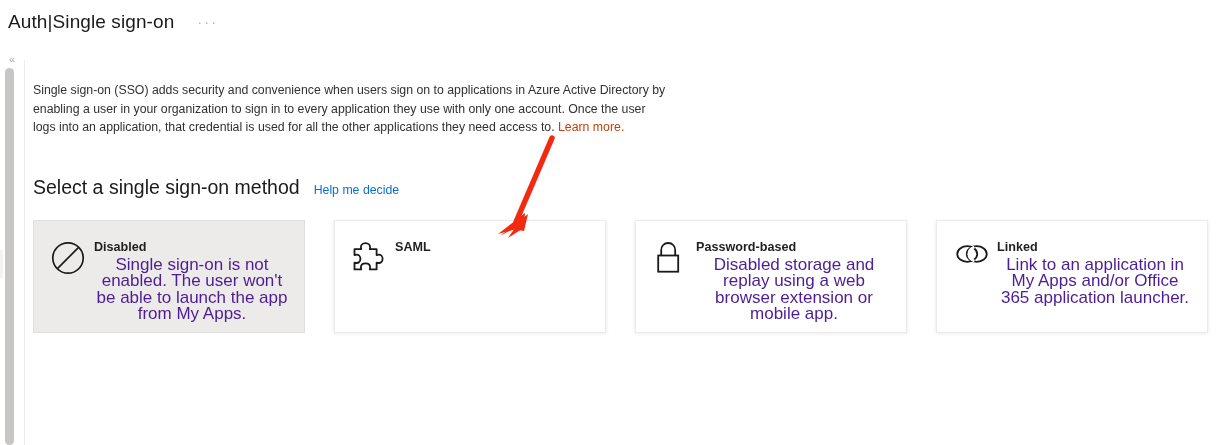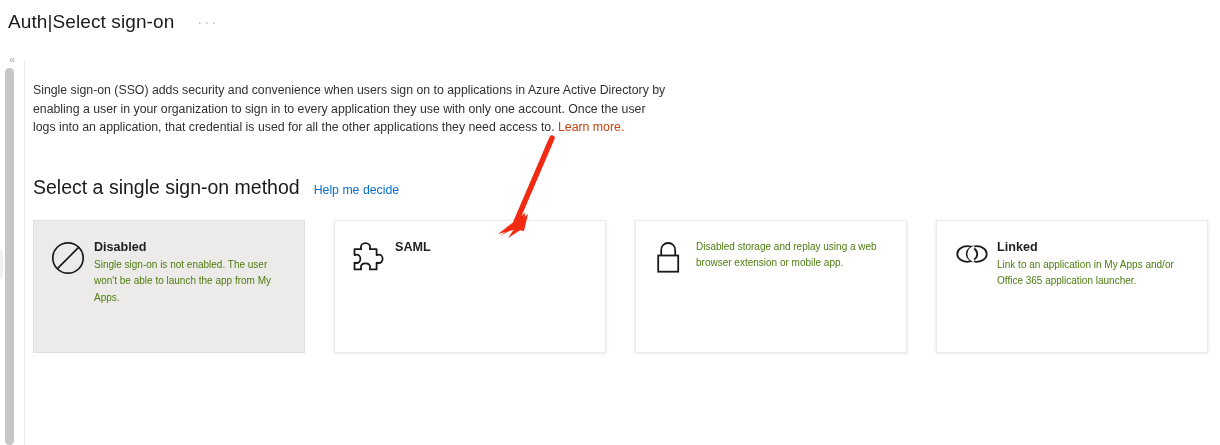--- a/index.html
+++ b/index.html
@@ -144,21 +144,21 @@
   }
 
   
   .cards {
     display: flex;
     margin-top: 21px;
     gap: 29px;
   }
   .card {
     width: 272px;
-    height: 133px;
+    height: 113px;
     box-sizing: border-box;
     background: #ffffff;
     border: 1px solid #edebe9;
     box-shadow: 0 1.2px 3.6px rgba(0,0,0,0.10), 0 0.3px 0.9px rgba(0,0,0,0.08);
     padding: 17px 14px 0 16px;
     display: flex;
     cursor: pointer;
   }
   .card.selected {
     background: #edebe9;
@@ -177,41 +177,42 @@
     padding-top: 1px;
   }
   .card-title {
     font-size: 12.6px;
     font-weight: 700;
     color: #201f1e;
     line-height: 17px;
     margin-bottom: 1px;
   }
   .card-desc {
-    font-size: 10px;
+    font-size: 17px;
     line-height: 16.5px;
-    color: #4d7c0f;
+    color: #4c1d95;
+    text-align: center;
   }
 
   
   .annotation-arrow {
     position: absolute;
     left: 480px;
     top: 130px;
     width: 110px;
     height: 125px;
     pointer-events: none;
   }
 </style>
 </head>
 <body>
 
 <div class="page-header">
   <div class="page-title">
-    <span class="bold">Auth</span><span class="sep">|</span><span class="light">Select sign-on</span>
+    <span class="bold">Auth</span><span class="sep">|</span><span class="light">Single sign-on</span>
   </div>
   <div class="header-ellipsis">···</div>
 </div>
 
 <div class="collapse-toggle">«</div>
 
 <div class="scroll-rail">
   <div class="scroll-thumb"></div>
 </div>
 
@@ -254,20 +255,21 @@
     </div>
 
     <div class="card">
       <div class="card-icon">
         <svg width="34" height="36" viewBox="0 0 34 36" aria-hidden="true">
           <path d="M9.2 15.5 L9.2 10.4 C9.2 6.0 12.1 3.0 16.2 3.0 C20.3 3.0 23.2 6.0 23.2 10.4 L23.2 15.5" fill="none" stroke="#1b1a19" stroke-width="1.8"></path>
           <rect x="6.2" y="15.5" width="20" height="16.2" fill="none" stroke="#1b1a19" stroke-width="1.8"></rect>
         </svg>
       </div>
       <div class="card-body">
+        <div class="card-title">Password-based</div>
         <div class="card-desc">Disabled storage and replay using a web browser extension or mobile app.</div>
       </div>
     </div>
 
     <div class="card">
       <div class="card-icon">
         <svg width="40" height="28" viewBox="0 0 40 28" aria-hidden="true">
           <ellipse cx="15" cy="14" rx="10.5" ry="8.2" fill="none" stroke="#1b1a19" stroke-width="1.9"></ellipse>
           <ellipse cx="25" cy="14" rx="10.5" ry="8.2" fill="none" stroke="#1b1a19" stroke-width="1.9"></ellipse>
           <path d="M22.5 6.6 A10.5 8.2 0 0 0 22.5 21.4" fill="none" stroke="#ffffff" stroke-width="2.6"></path>

